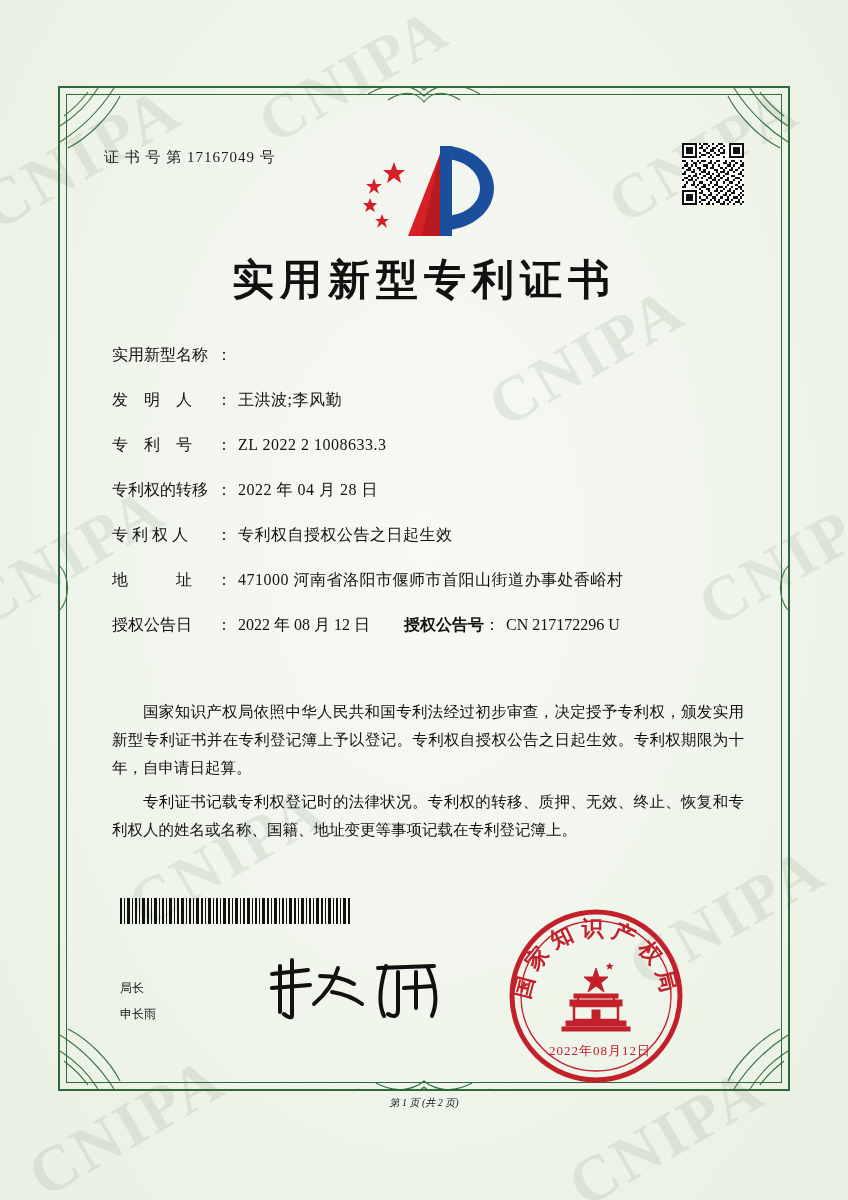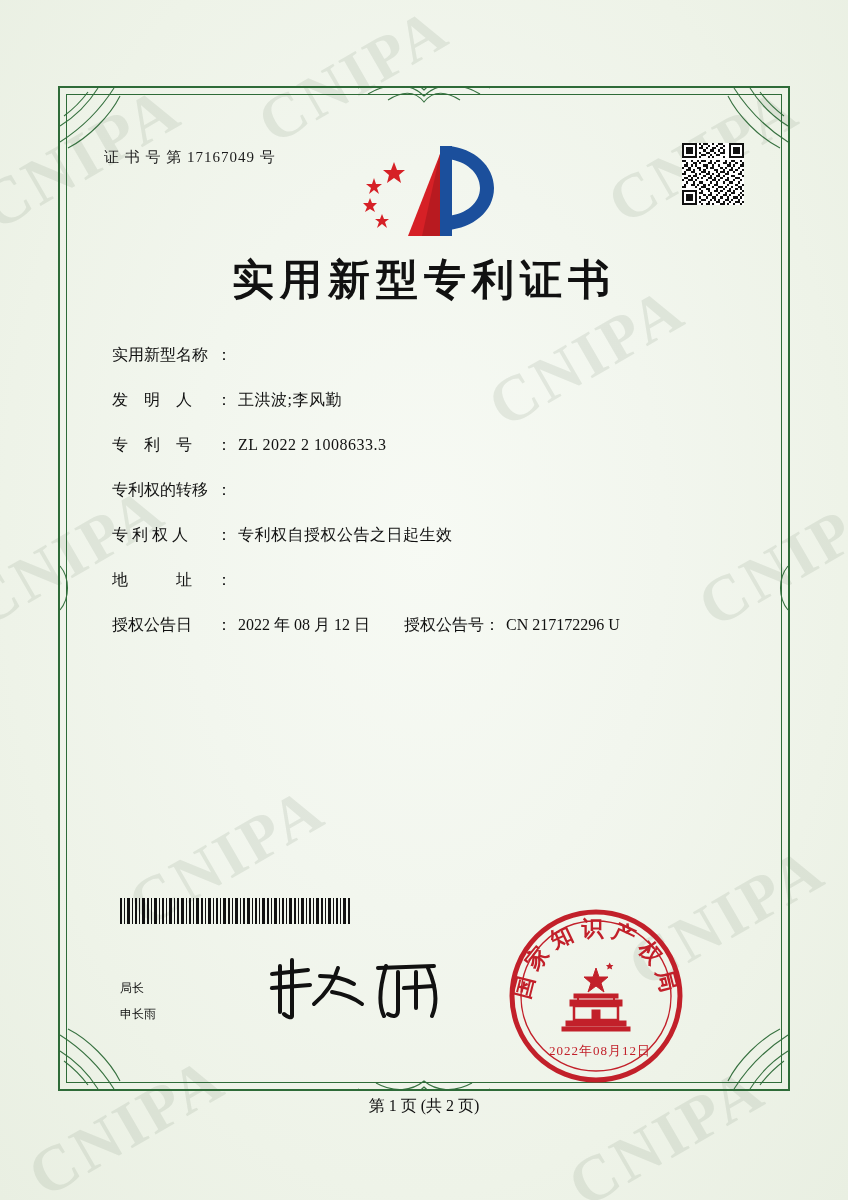--- a/index.html
+++ b/index.html
@@ -124,20 +124,21 @@
     flex: 1 1 auto;
     letter-spacing: 0.5px;
   }
   .field-row.two-col .col2 {
     margin-left: 34px;
     display: flex;
     align-items: baseline;
   }
   .field-row.two-col .col2 .c2label {
     white-space: nowrap;
+    font-weight: bold;
   }
 
   
   .paras {
     position: absolute;
     left: 112px; top: 698px;
     width: 632px;
     font-size: 15.5px;
     line-height: 28px;
     color: #111;
@@ -183,22 +184,23 @@
     font-size: 13px;
     color: #c2202a;
     letter-spacing: 1px;
   }
 
   
   .page-no {
     position: absolute;
     left: 0; right: 0; top: 1096px;
     text-align: center;
-    font-size: 16px;
+    font-size: 10px;
     color: #111;
+    font-style: italic;
   }
   .footer-note {
     position: absolute;
     left: 0; right: 0; top: 1144px;
     text-align: center;
     font-size: 15px;
     font-weight: 700;
     color: #111;
     letter-spacing: 1px;
   }
@@ -511,46 +513,52 @@
 
     <div class="field-row">
       <span class="field-label">专　利　号</span>
       <span class="field-colon">：</span>
       <span class="field-value">ZL 2022 2 1008633.3</span>
     </div>
 
     <div class="field-row">
       <span class="field-label">专利权的转移</span>
       <span class="field-colon">：</span>
+      <span class="field-value">2022 年 04 月 28 日</span>
     </div>
 
     <div class="field-row">
       <span class="field-label">专 利 权 人</span>
       <span class="field-colon">：</span>
       <span class="field-value">专利权自授权公告之日起生效</span>
     </div>
 
     <div class="field-row">
       <span class="field-label">地　　　址</span>
       <span class="field-colon">：</span>
+      <span class="field-value">471000 河南省洛阳市偃师市首阳山街道办事处香峪村</span>
     </div>
 
     <div class="field-row two-col">
       <span class="field-label">授权公告日</span>
       <span class="field-colon">：</span>
       <span>2022 年 08 月 12 日</span>
       <span class="col2">
         <span class="c2label">授权公告号</span>
         <span class="field-colon">：</span>
         <span>CN 217172296 U</span>
       </span>
     </div>
 
   </div>
 
+  <div class="paras">
+    <p>国家知识产权局依照中华人民共和国专利法经过初步审查，决定授予专利权，颁发实用新型专利证书并在专利登记簿上予以登记。专利权自授权公告之日起生效。专利权期限为十年，自申请日起算。</p>
+    <p>专利证书记载专利权登记时的法律状况。专利权的转移、质押、无效、终止、恢复和专利权人的姓名或名称、国籍、地址变更等事项记载在专利登记簿上。</p>
+  </div>
 
   <svg class="barcode" viewBox="0 0 230 26" shape-rendering="crispEdges">
     <g fill="#111">
       <rect x="0" y="0" width="2" height="26"></rect>
         <rect x="4" y="0" width="1" height="26"></rect>
       <rect x="7" y="0" width="3" height="26"></rect>
         <rect x="12" y="0" width="1" height="26"></rect>
       <rect x="15" y="0" width="2" height="26"></rect>
         <rect x="19" y="0" width="1" height="26"></rect>
       <rect x="22" y="0" width="3" height="26"></rect>

